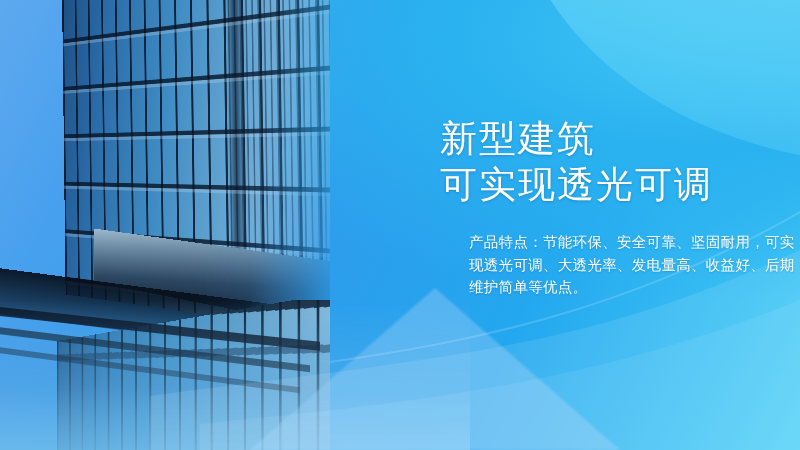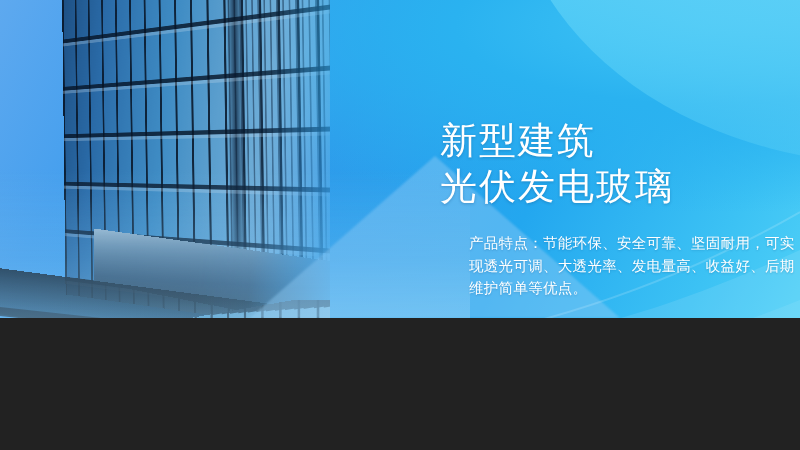--- a/index.html
+++ b/index.html
@@ -1,23 +1,23 @@
 <!DOCTYPE html>
 <html lang="zh"><head>
 <meta charset="utf-8">
 <title>BIPV Banner</title>
 <style>
   html,body{margin:0;padding:0;background:#222;}
   *{box-sizing:border-box;}
 
   #stage{
     position:relative;
-    width:800px;height:318px;
+    width:800px;height:450px;
     overflow:hidden;
-    font-family:Liberation Sans, sans-serif;
+    font-family:Liberation Mono, monospace;
     background:#2f95ea;
   }
 
   
   .bg-base{
     position:absolute;inset:0;
     background:
       radial-gradient(120% 95% at 88% 8%,  #3fc4f5 0%,  #2ab2f0 26%, rgba(42,178,240,0) 62%),
       linear-gradient(118deg, #5ea9ef 0%, #47a0ee 16%, #2e9ceb 42%, #23a7ef 66%, #3cc2f4 88%, #4fd0f7 100%);
   }
@@ -194,17 +194,17 @@
   <div class="floor-gloss"></div>
 
   <svg class="waves" width="800" height="450" viewBox="0 0 800 450" preserveAspectRatio="none">
     <path d="M800,250 C690,300 600,330 470,352 C360,371 250,382 150,396 L150,450 L800,450 Z" fill="#ffffff" opacity="0.10"></path>
     <path d="M800,300 C700,340 610,366 500,386 C400,404 300,414 200,424 L200,450 L800,450 Z" fill="#ffffff" opacity="0.08"></path>
     <path d="M800,212 C720,258 640,292 548,318 C470,340 400,352 330,362" fill="none" stroke="#ffffff" stroke-opacity="0.16" stroke-width="2"></path>
   </svg>
 
   <div class="copy">
     <div class="headline">新型建筑</div>
-    <div class="headline">光伏发电玻璃</div>
+    <div class="headline">可实现透光可调</div>
     <div class="subcopy">产品特点：节能环保、安全可靠、坚固耐用，可实现透光可调、大透光率、发电量高、收益好、后期维护简单等优点。</div>
   </div>
 
 </div>
 
 </body></html>

